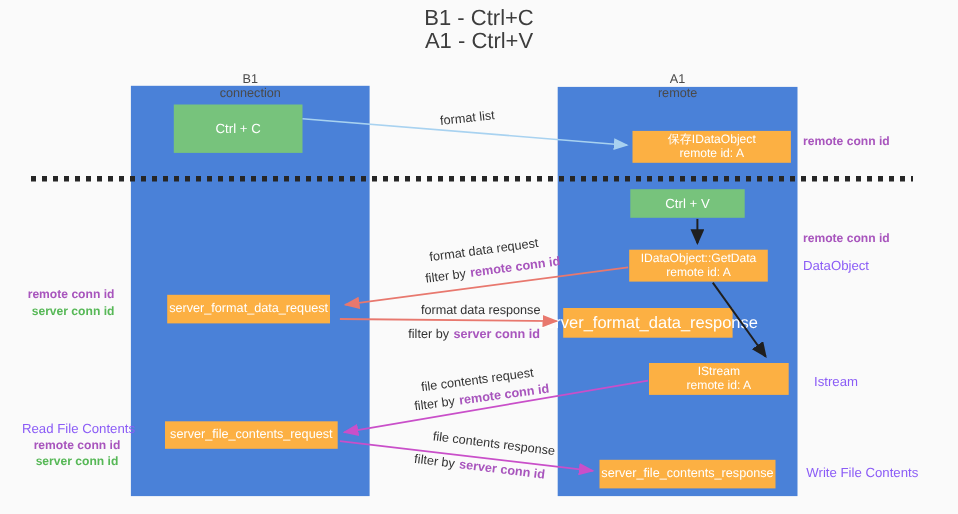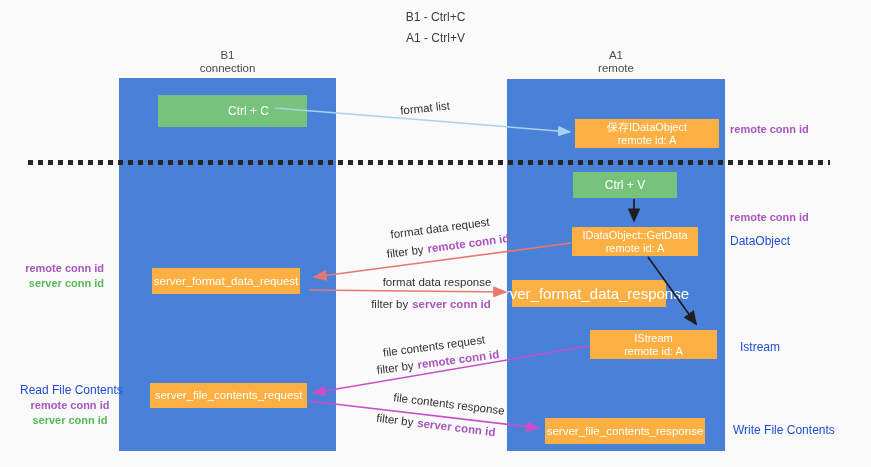--- a/index.html
+++ b/index.html
@@ -4,23 +4,23 @@
 <style>
   html,body{margin:0;padding:0;background:#fafafa;}
   #canvas{
     position:relative;width:871px;height:467px;overflow:hidden;
     background:var(--bg,#fafafa);
     font-family:"Liberation Sans","DejaVu Sans",sans-serif;
     color:var(--text-dark,#3c3c3c);
   }
   .abs{position:absolute;}
   
-  .title{left:0;top:7px;width:871px;text-align:center;font-size:12px;line-height:21px;color:#3d3d3d;z-index:5;}
+  .title{left:0;top:7px;width:871px;text-align:center;font-size:20px;line-height:21px;color:#3d3d3d;z-index:5;}
   
-  .col-head{top:49px;text-align:center;font-size:11.5px;line-height:13px;color:#4a4a4a;z-index:5;}
+  .col-head{top:66px;text-align:center;font-size:11.5px;line-height:13px;color:#4a4a4a;z-index:5;}
   
   .panel{background:var(--panel-blue,#4a81d8);z-index:1;}
   
   .node{display:flex;flex-direction:column;align-items:center;justify-content:center;
         color:#fff;text-align:center;z-index:3;line-height:13px;}
   .node.green{background:var(--box-green,#77c37c);font-size:12px;}
   .node.orange{background:var(--box-orange,#fcb043);font-size:11px;}
   
   .dashline{height:5px;z-index:2;
     background:repeating-linear-gradient(90deg,var(--dash-black,#262626) 0 5px,transparent 5px 10px);}
@@ -35,21 +35,21 @@
   .mk-salmon{fill:var(--arrow-salmon,#e8786e);}
   .mk-magenta{fill:var(--arrow-magenta,#c94fc9);}
   
   .flow-label{font-size:11.5px;white-space:nowrap;color:#333;z-index:5;
     transform:translate(-50%,-50%) rotate(var(--rot,0deg));}
   .flow-label .fb{margin-right:4px;}
   .purple{color:var(--text-purple,#a855bd);font-weight:bold;}
   .greentx{color:var(--text-green,#57b857);font-weight:bold;}
   
   .side-label{font-size:11px;white-space:nowrap;z-index:5;}
-  .side-label.black{font-size:12px;color:#1d4ed8;}
+  .side-label.black{font-size:12px;color:#8b5cf6;}
   .stack{text-align:right;line-height:15px;z-index:5;}
   .stack2{text-align:center;line-height:15px;z-index:5;}
 </style>
 </head>
 <body>
 
 <div id="canvas">
 
   <div class="abs title">
     <div>B1 - Ctrl+C</div>
@@ -63,21 +63,21 @@
   <div class="abs col-head" style="left:507px;width:218px;">
     <div>A1</div>
     <div>remote</div>
   </div>
 
   <div class="abs panel" style="left:119px;top:78px;width:217px;height:373px;"></div>
   <div class="abs panel" style="left:507px;top:79px;width:218px;height:372px;"></div>
 
   <div class="abs dashline" style="left:28px;top:160px;width:802px;"></div>
 
-  <div class="abs node green" style="left:158px;top:95px;width:117px;height:32px;padding-left:32px;">
+  <div class="abs node green" style="left:158px;top:95px;width:117px;height:44px;">
     <span>Ctrl + C</span>
   </div>
 
   <div class="abs node orange" style="left:575px;top:119px;width:144px;height:29px;">
     <span>保存IDataObject</span>
     <span>remote id: A</span>
   </div>
 
   <div class="abs node green" style="left:573px;top:172px;width:104px;height:26px;">
     <span>Ctrl + V</span>

